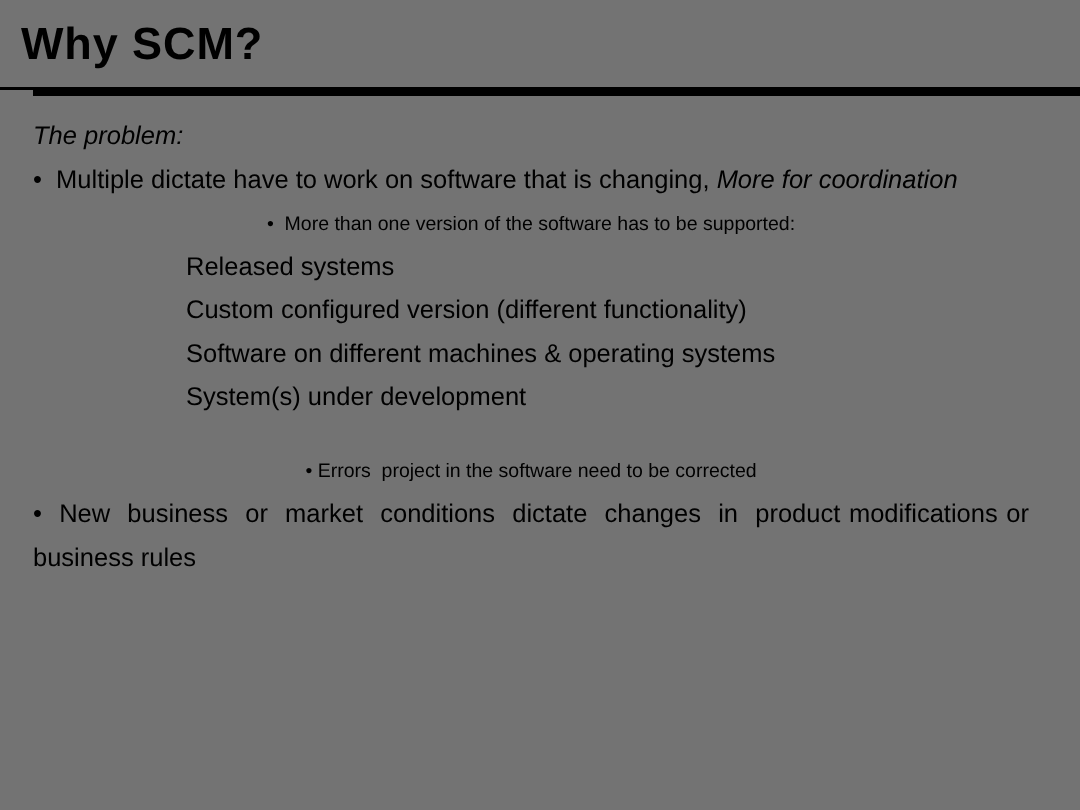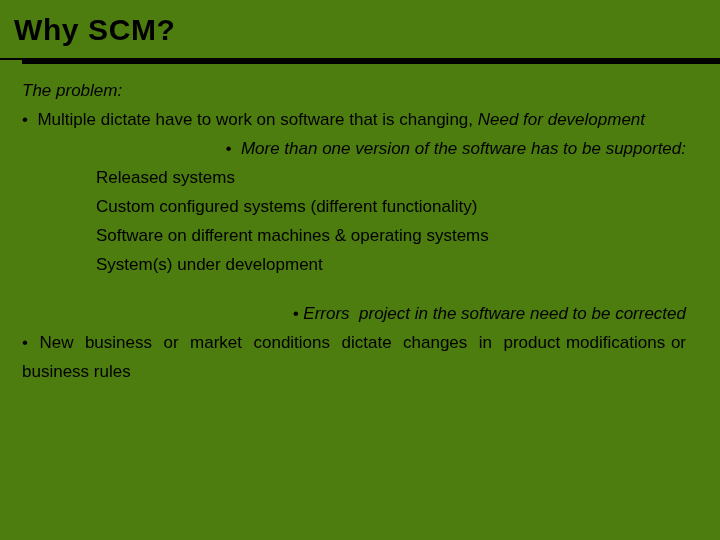--- a/index.html
+++ b/index.html
@@ -12,21 +12,21 @@
     height: 540px;
     overflow: hidden;
     font-family: "Liberation Sans", sans-serif;
     color: #000000;
     -webkit-font-smoothing: none;
   }
   #slide {
     position: relative;
     width: 720px;
     height: 540px;
-    background: #4d7c0f;
+    background: #737373;
   }
 
   
   #title-block {
     position: absolute;
     left: 0;
     top: 0;
     width: 720px;
     height: 62px;
   }
@@ -73,31 +73,30 @@
   }
   .bullet-just {
     font-size: 17px;
     line-height: 29px;
     text-align: justify;
     text-align-last: left;
     text-justify: inter-word;
     white-space: pre-wrap;
   }
   .bullet-plain {
-    font-size: 17px;
+    font-size: 13px;
     line-height: 29px;
-    text-align: right;
+    text-align: center;
     white-space: pre-wrap;
-    font-style: italic;
   }
   .subitem {
     font-size: 17px;
     line-height: 29px;
     text-align: left;
-    margin-left: 74px;
+    margin-left: 102px;
     white-space: pre;
   }
   .ital {
     font-style: italic;
   }
   .gap-a { height: 20px; }
   .gap-b { height: 19px; }
   .gap-c { height: 19px; }
 </style>
 </head>
@@ -108,26 +107,26 @@
   <div id="title-block">
     <div id="slide-title">Why SCM?</div>
     <div id="title-rule-thin"></div>
     <div id="title-rule-thick"></div>
   </div>
 
   <div id="body-block">
 
     <div class="lead">The problem:</div>
 
-    <div class="bullet-just"><span>•  Multiple dictate have to work on software that is changing, </span><span class="ital">Need for development</span></div>
+    <div class="bullet-just"><span>•  Multiple dictate have to work on software that is changing, </span><span class="ital">More for coordination</span></div>
 
     <div class="bullet-plain">•  More than one version of the software has to be supported:</div>
 
     <div class="subitem">Released systems</div>
-    <div class="subitem">Custom configured systems (different functionality)</div>
+    <div class="subitem">Custom configured version (different functionality)</div>
     <div class="subitem">Software on different machines &amp; operating systems</div>
     <div class="subitem">System(s) under development</div>
 
     <div class="gap-a"></div>
 
     <div class="bullet-plain">• Errors  project in the software need to be corrected</div>
 
     <div class="bullet-just">•  New  business  or  market  conditions  dictate  changes  in  product modifications or business rules</div>
 
     <div class="gap-b"></div>

